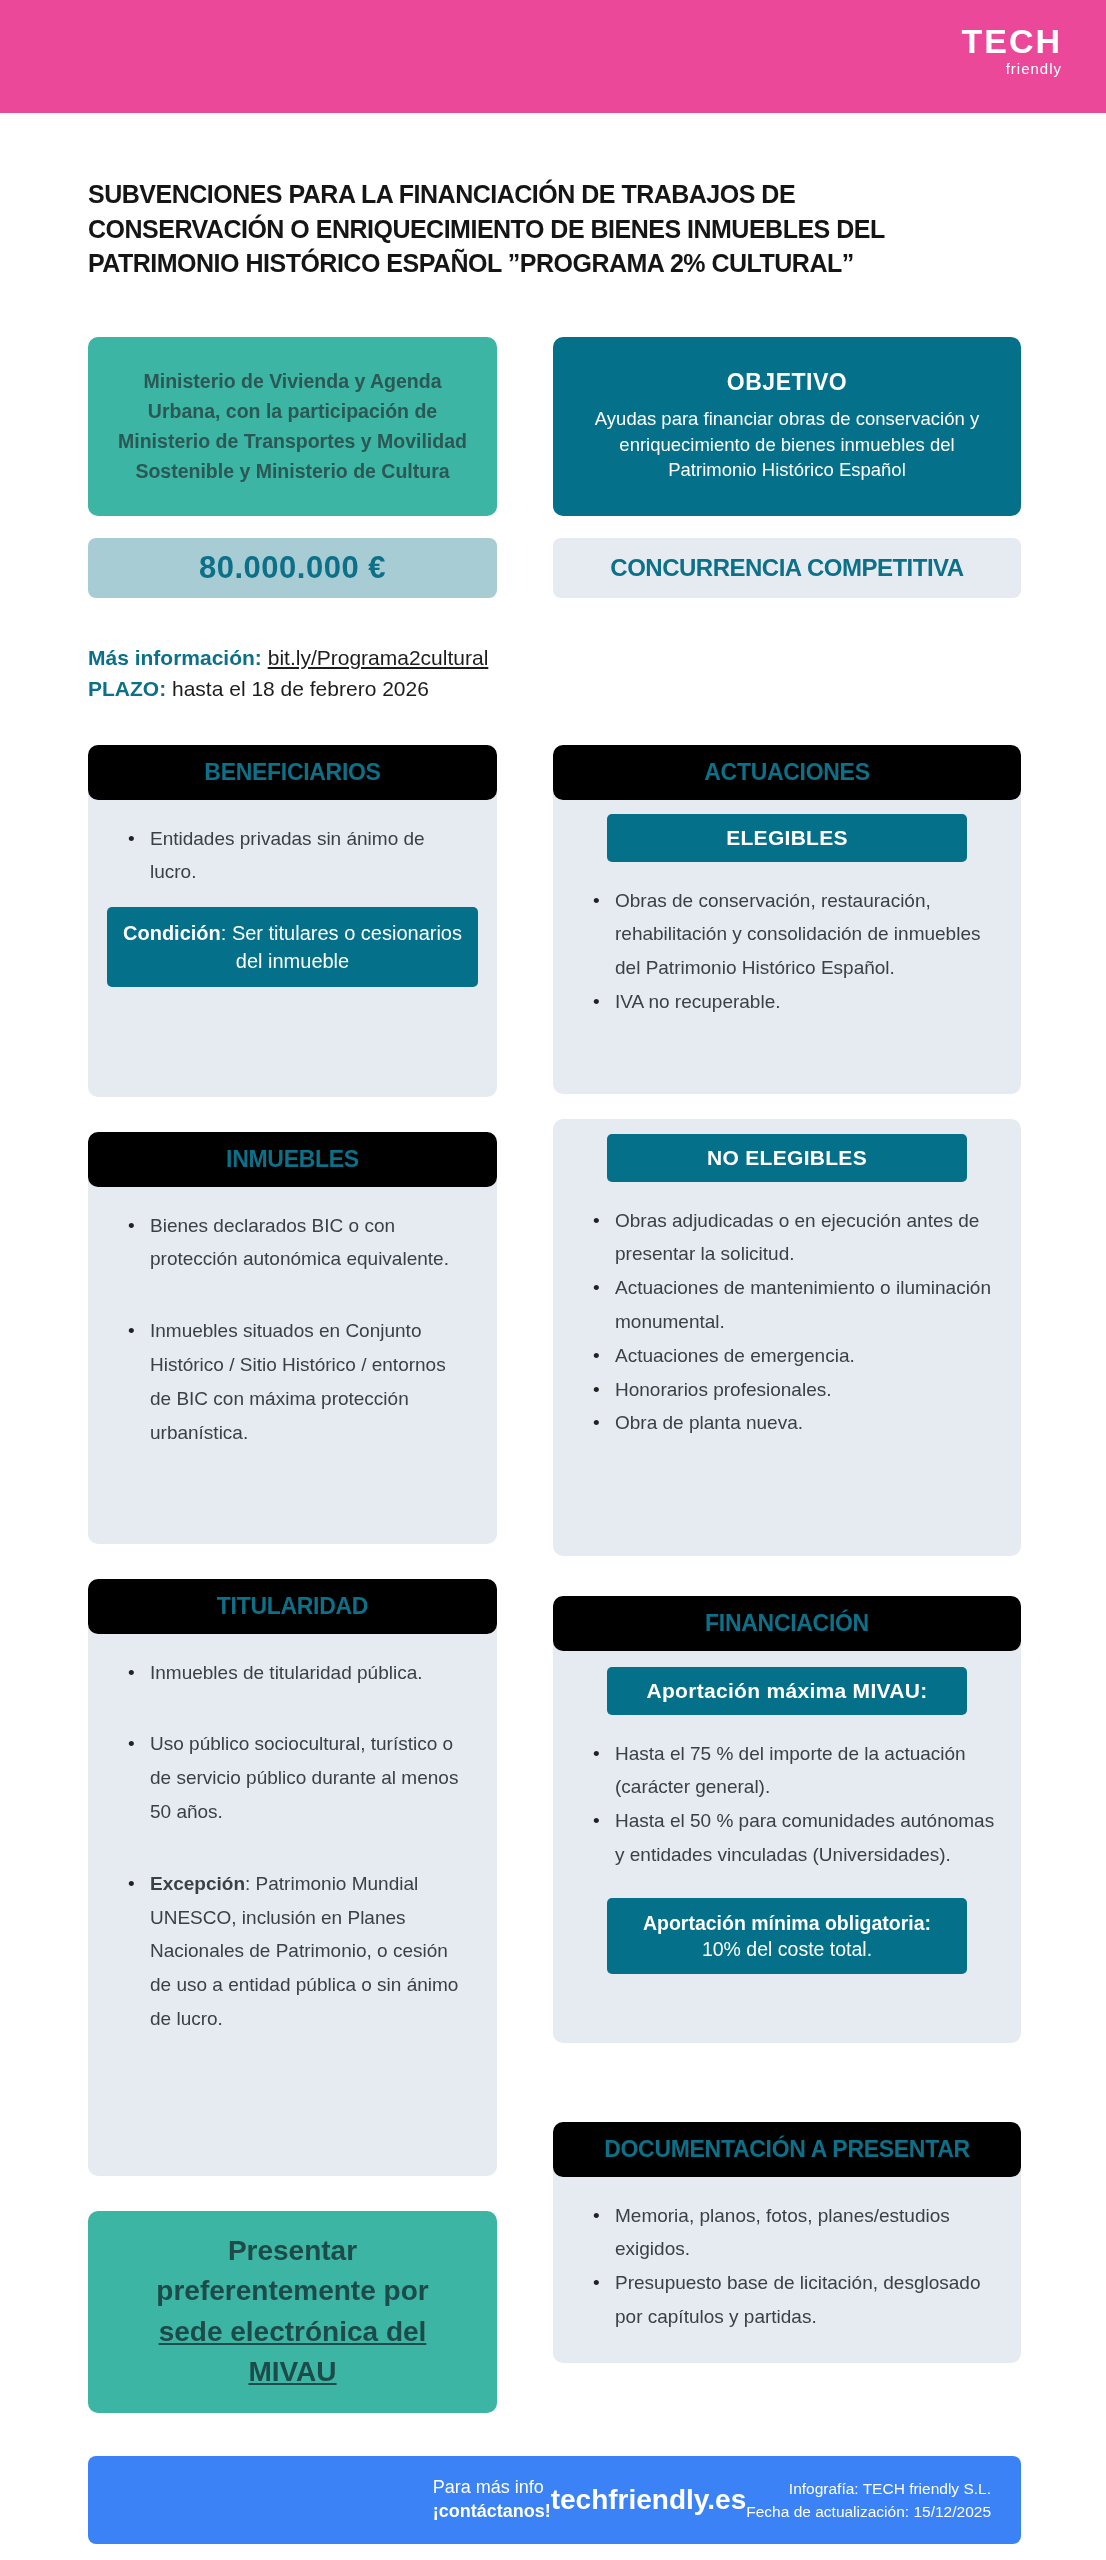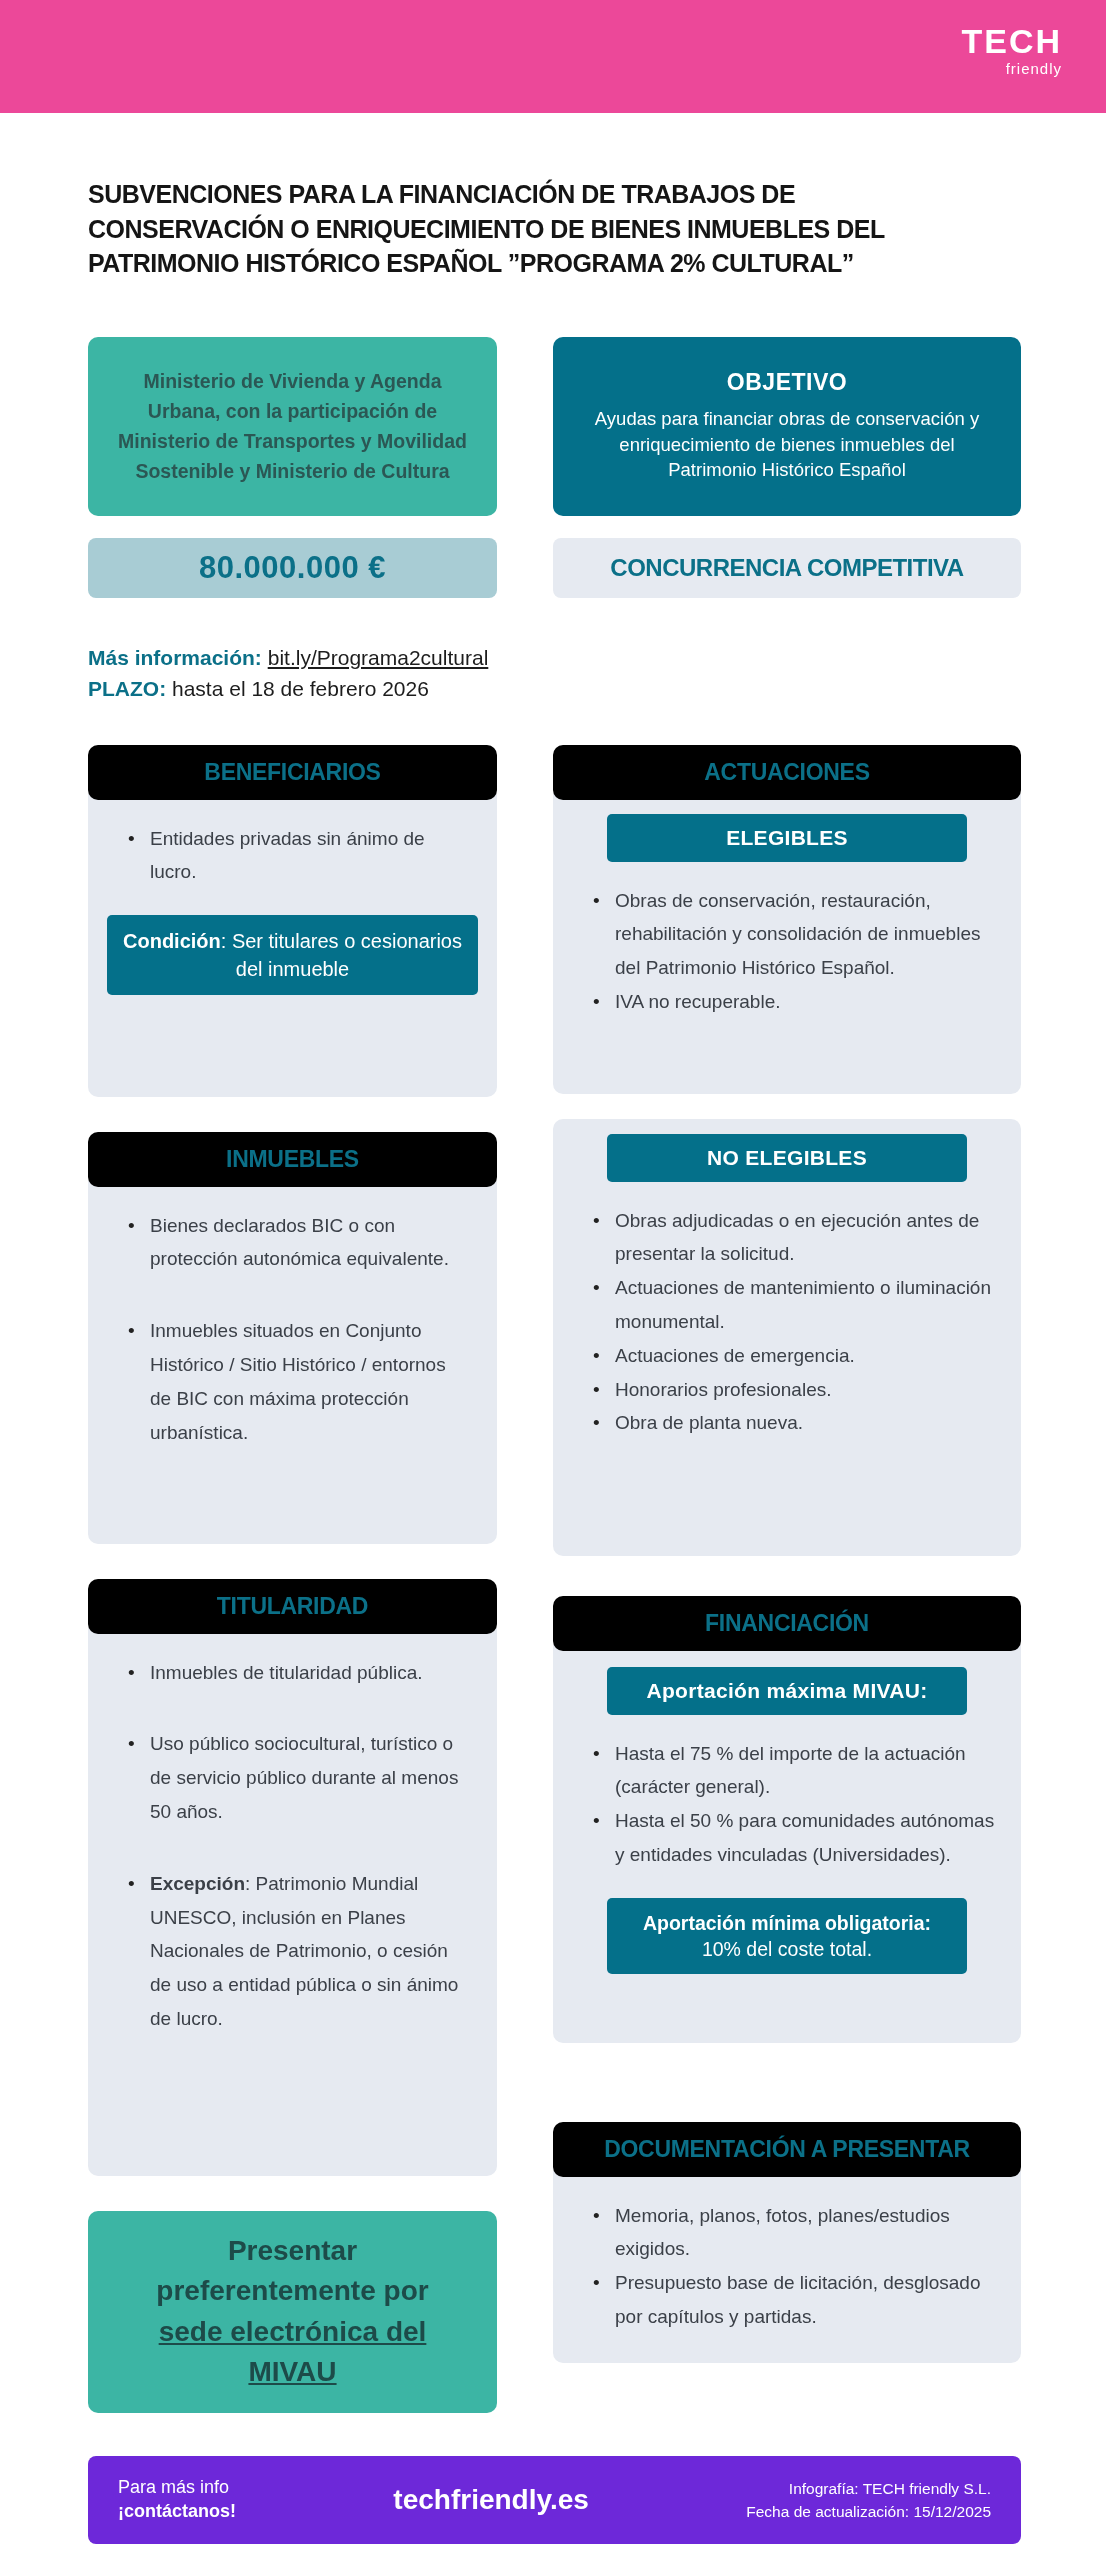--- a/index.html
+++ b/index.html
@@ -58,41 +58,41 @@
   .dark-box { background:#04708a; border-radius:5px; color:#ffffff; text-align:center;
               padding:12px 14px; margin:0 28px; }
   .dark-box .db-title { font-weight:bold; font-size:21px; letter-spacing:0.3px; }
   .dark-box p { font-size:19.5px; line-height:1.35; }
 
   
   .blk { margin-bottom:35px; }
   .panel-beneficiarios { min-height:303px; }
   .panel-inmuebles { min-height:363px; }
   .panel-titularidad { min-height:548px; }
-  .condicion-box { margin:26px -7px 0; background:#04708a; border-radius:5px; color:#ffffff;
+  .condicion-box { margin:18px -7px 0; background:#04708a; border-radius:5px; color:#ffffff;
                    text-align:center; font-size:20px; line-height:1.4; padding:12px 10px; }
   .cta-box { background:#3cb5a4; border-radius:10px; min-height:166px; display:flex; align-items:center;
              justify-content:center; padding:20px 40px; text-align:center; }
   .cta-box p { color:#1d4b49; font-weight:bold; font-size:28px; line-height:1.45; }
   .cta-box a { color:#1d4b49; text-decoration:underline; cursor:pointer; }
 
   
   .panel-actuaciones { min-height:300px; padding-top:20px; }
   .panel-noelegibles { min-height:437px; border-radius:10px; margin-top:0; padding-top:15px; }
   .panel-financiacion { min-height:398px; padding-top:22px; }
   .panel-documentacion { min-height:192px; }
   .sub-dark { margin-bottom:22px; }
   .gap25 { margin-bottom:25px; }
   .gap40 { margin-bottom:40px; }
   .gap79 { margin-bottom:79px; }
   .min-box { margin-top:26px; }
 
   
-  .footer { margin:43px 85px 0 88px; height:88px; background:#6d28d9; border-radius:8px;
-            display:flex; align-items:center; justify-content:space-between; padding:0 30px; color:#ffffff; }
+  .footer { margin:43px 85px 0 88px; height:88px; background:#3b82f6; border-radius:8px;
+            display:flex; align-items:center; justify-content:flex-end; padding:0 30px; color:#ffffff; }
   .f-left { font-size:18px; line-height:1.3; }
   .f-left .l2 { font-weight:bold; }
   .f-center { font-size:28px; font-weight:bold; cursor:pointer; }
   .f-right { text-align:right; font-size:15.5px; line-height:1.5; }
 </style>
 </head>
 <body>
 
 <div class="page">
 

